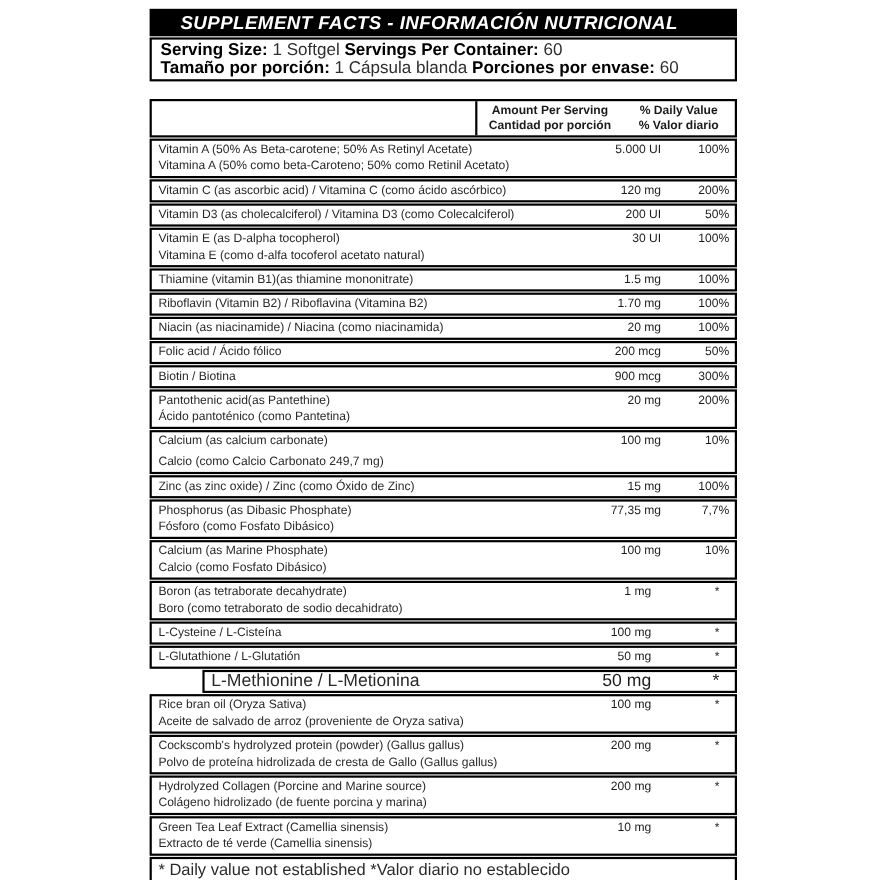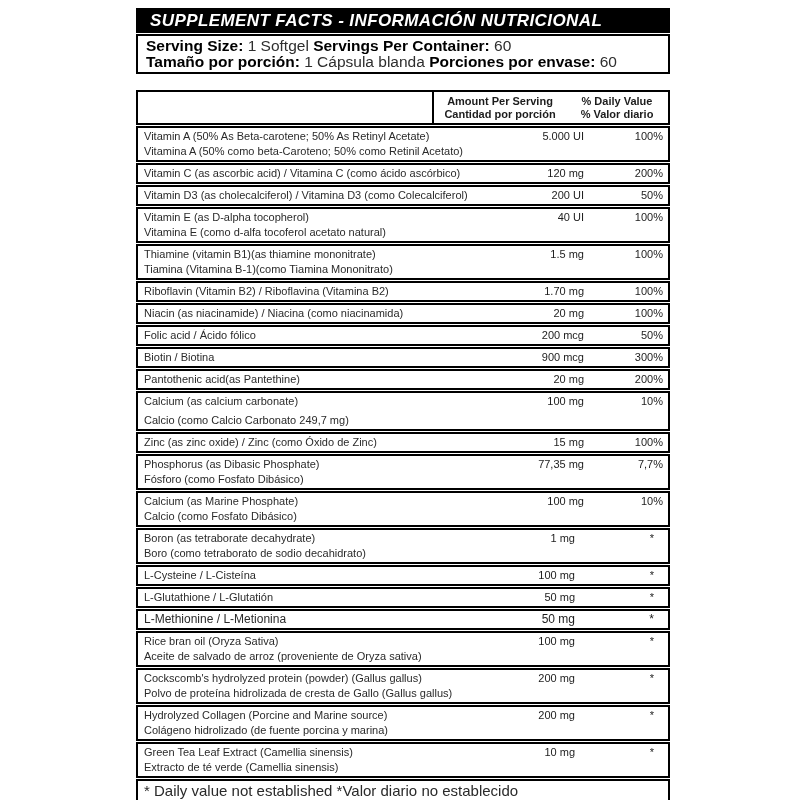--- a/index.html
+++ b/index.html
@@ -1,39 +1,39 @@
 <!DOCTYPE html>
 <html><head>
 <meta charset="utf-8">
 <style>
   html,body{margin:0;padding:0;background:#ffffff;width:800px;height:800px;
     font-family:"Liberation Sans", sans-serif;color:#1c1c1c;}
   .sheet{position:absolute;left:136px;top:8px;width:534px;}
   .titlebar{background:#000000;color:#ffffff;font-weight:bold;font-style:italic;
-    font-size:17px;line-height:17px;padding:4px 4px 4px 14px;letter-spacing:.4px;}
+    font-size:17px;line-height:17px;padding:4px 4px 4px 28px;letter-spacing:.4px;}
   .box{border:2px solid #000000;background:#ffffff;margin-top:1px;box-sizing:border-box;}
   
   .serving{font-size:15.5px;line-height:16px;padding:2px 7px 2px 8px;white-space:nowrap;}
   .serving .lbl{font-weight:bold;color:#000;}
   .serving .val{font-weight:normal;color:#2e2e2e;}
   
   .colhead{display:flex;align-items:stretch;padding:0;margin-top:16px;}
   .colhead .spacer{width:294px;flex:none;}
   .colhead .right{flex:1;border-left:2px solid #000;display:flex;
     font-weight:bold;font-size:11px;line-height:12.5px;padding:3px 0;}
   .colhead .amount-h{width:132px;flex:none;text-align:center;}
   .colhead .dv-h{flex:1;text-align:center;}
   
   .row{display:flex;align-items:flex-start;font-size:11px;line-height:15px;
     padding:1px 0 1px 6px;}
   .row .names{flex:1;min-width:0;white-space:nowrap;color:#2a2a2a;}
   .row .amt{width:84px;flex:none;text-align:right;white-space:nowrap;}
-  .row .dv{width:62px;flex:none;text-align:right;padding-right:5px;white-space:nowrap;padding-left:17px;}
+  .row .dv{width:62px;flex:none;text-align:right;padding-right:5px;white-space:nowrap;}
   .row .dv.star{padding-right:14px;}
-  .row.large{font-size:12px;line-height:15px;}
+  .row.large{font-size:16px;line-height:15px;margin-left:48px;}
   .row.tall .names .en{margin-bottom:4px;}
   
   .footer{font-size:15px;line-height:16px;padding:2px 6px;white-space:nowrap;color:#2a2a2a;}
 </style>
 </head>
 <body>
 
 <div class="sheet">
 
   <div class="titlebar">
@@ -89,28 +89,27 @@
     </div>
     <div class="amt">200 UI</div>
     <div class="dv">50%</div>
   </div>
 
   <div class="box row">
     <div class="names">
       <div class="en">Vitamin E (as D-alpha tocopherol)</div>
       <div class="es">Vitamina E (como d-alfa tocoferol acetato natural)</div>
     </div>
-    <div class="amt">40 UI</div>
+    <div class="amt">30 UI</div>
     <div class="dv">100%</div>
   </div>
 
   <div class="box row">
     <div class="names">
       <div class="en">Thiamine (vitamin B1)(as thiamine mononitrate)</div>
-      <div class="es">Tiamina (Vitamina B-1)(como Tiamina Mononitrato)</div>
     </div>
     <div class="amt">1.5 mg</div>
     <div class="dv">100%</div>
   </div>
 
   <div class="box row">
     <div class="names">
       <div class="en">Riboflavin (Vitamin B2) / Riboflavina (Vitamina B2)</div>
 
     </div>
@@ -141,20 +140,21 @@
       <div class="en">Biotin / Biotina</div>
 
     </div>
     <div class="amt">900 mcg</div>
     <div class="dv">300%</div>
   </div>
 
   <div class="box row">
     <div class="names">
       <div class="en">Pantothenic acid(as Pantethine)</div>
+      <div class="es">Ácido pantoténico (como Pantetina)</div>
     </div>
     <div class="amt">20 mg</div>
     <div class="dv">200%</div>
   </div>
 
   <div class="box row tall">
     <div class="names">
       <div class="en">Calcium (as calcium carbonate)</div>
       <div class="es">Calcio (como Calcio Carbonato 249,7 mg)</div>
     </div>

